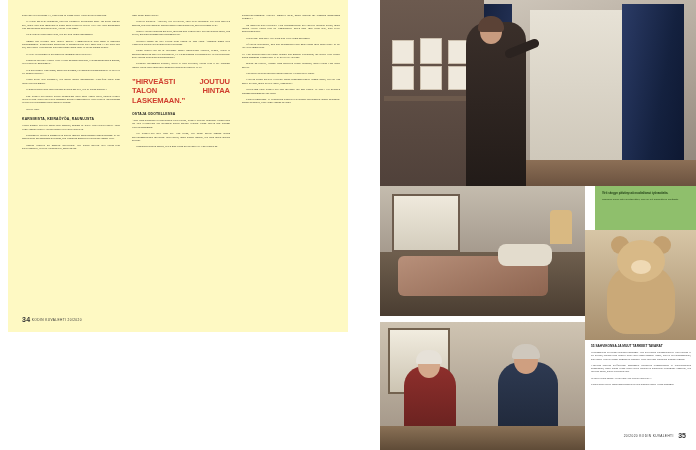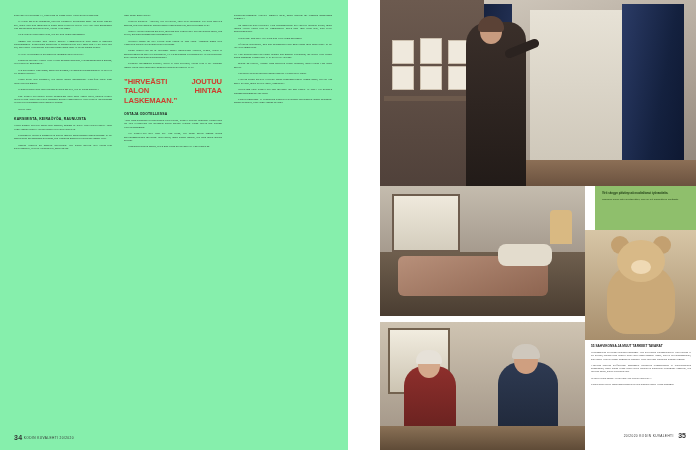--- a/index.html
+++ b/index.html
@@ -1,20 +1,20 @@
 <!DOCTYPE html>
 <html><head>
 <meta charset="utf-8">
 <style>
   html,body{margin:0;padding:0;background:#ffffff;}
   body{width:696px;height:450px;overflow:hidden;font-family:"Liberation Serif",serif;}
   .spread{position:relative;width:696px;height:450px;background:#ffffff;}
 
   
-  .left-page{position:absolute;left:0;top:0;width:348px;height:450px;background:#86efac;}
+  .left-page{position:absolute;left:8px;top:0;width:348px;height:332px;background:#fef9c3;}
   .cols{position:absolute;left:14px;top:14px;width:320px;height:390px;}
   .col{position:absolute;top:0;width:98px;font-size:2.55px;line-height:3.35px;color:#2b2b2b;text-align:justify;}
   .col.c1{left:0;}
   .col.c2{left:110px;}
   .col.c3{left:220px;}
   .col p{margin:0 0 3px 0;}
   .col p.ind{text-indent:4px;}
   .subhead{font-family:"Liberation Sans",sans-serif;font-weight:bold;font-size:3.4px;letter-spacing:.2px;color:#1a1a1a;margin:6px 0 3px 0;line-height:4.4px;}
   .pullquote{font-family:"Liberation Sans",sans-serif;font-weight:bold;color:#cf3d2e;font-size:7.6px;line-height:9.2px;letter-spacing:-.1px;margin:8px 0 7px 0;}
   .footer-left{position:absolute;left:14px;bottom:9px;font-family:"Liberation Sans",sans-serif;font-size:4px;color:#333;letter-spacing:.3px;}

